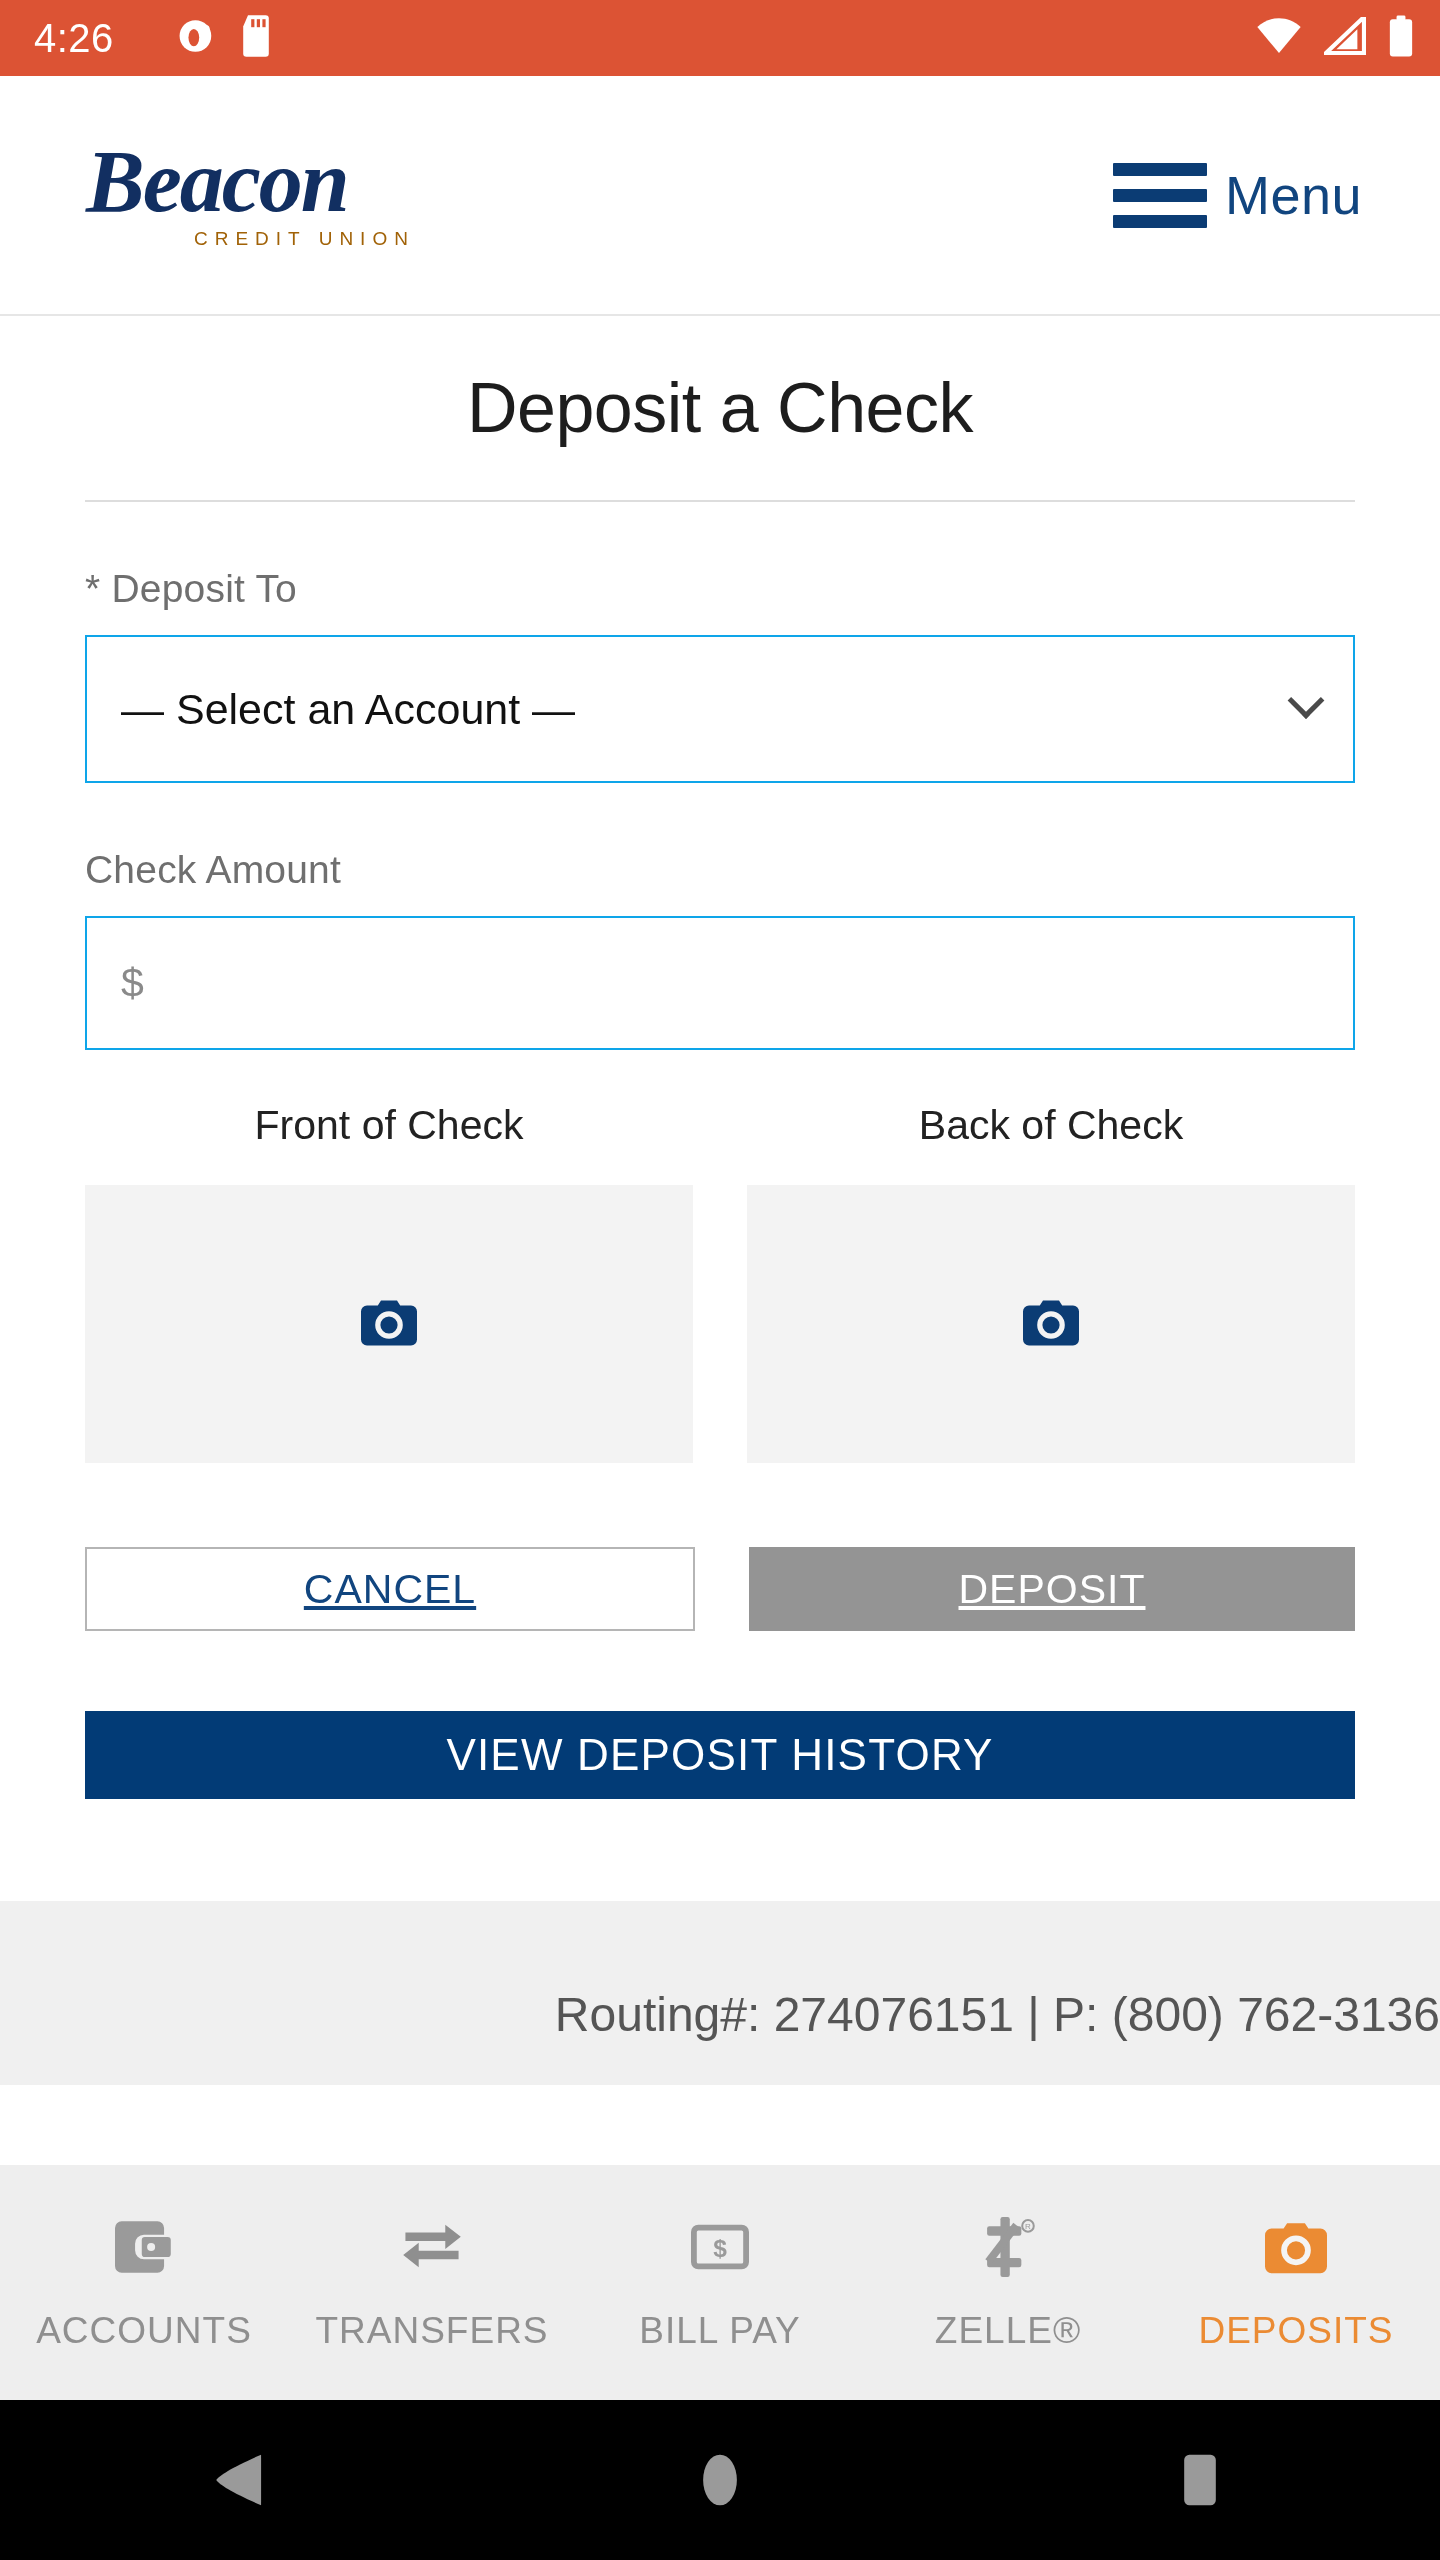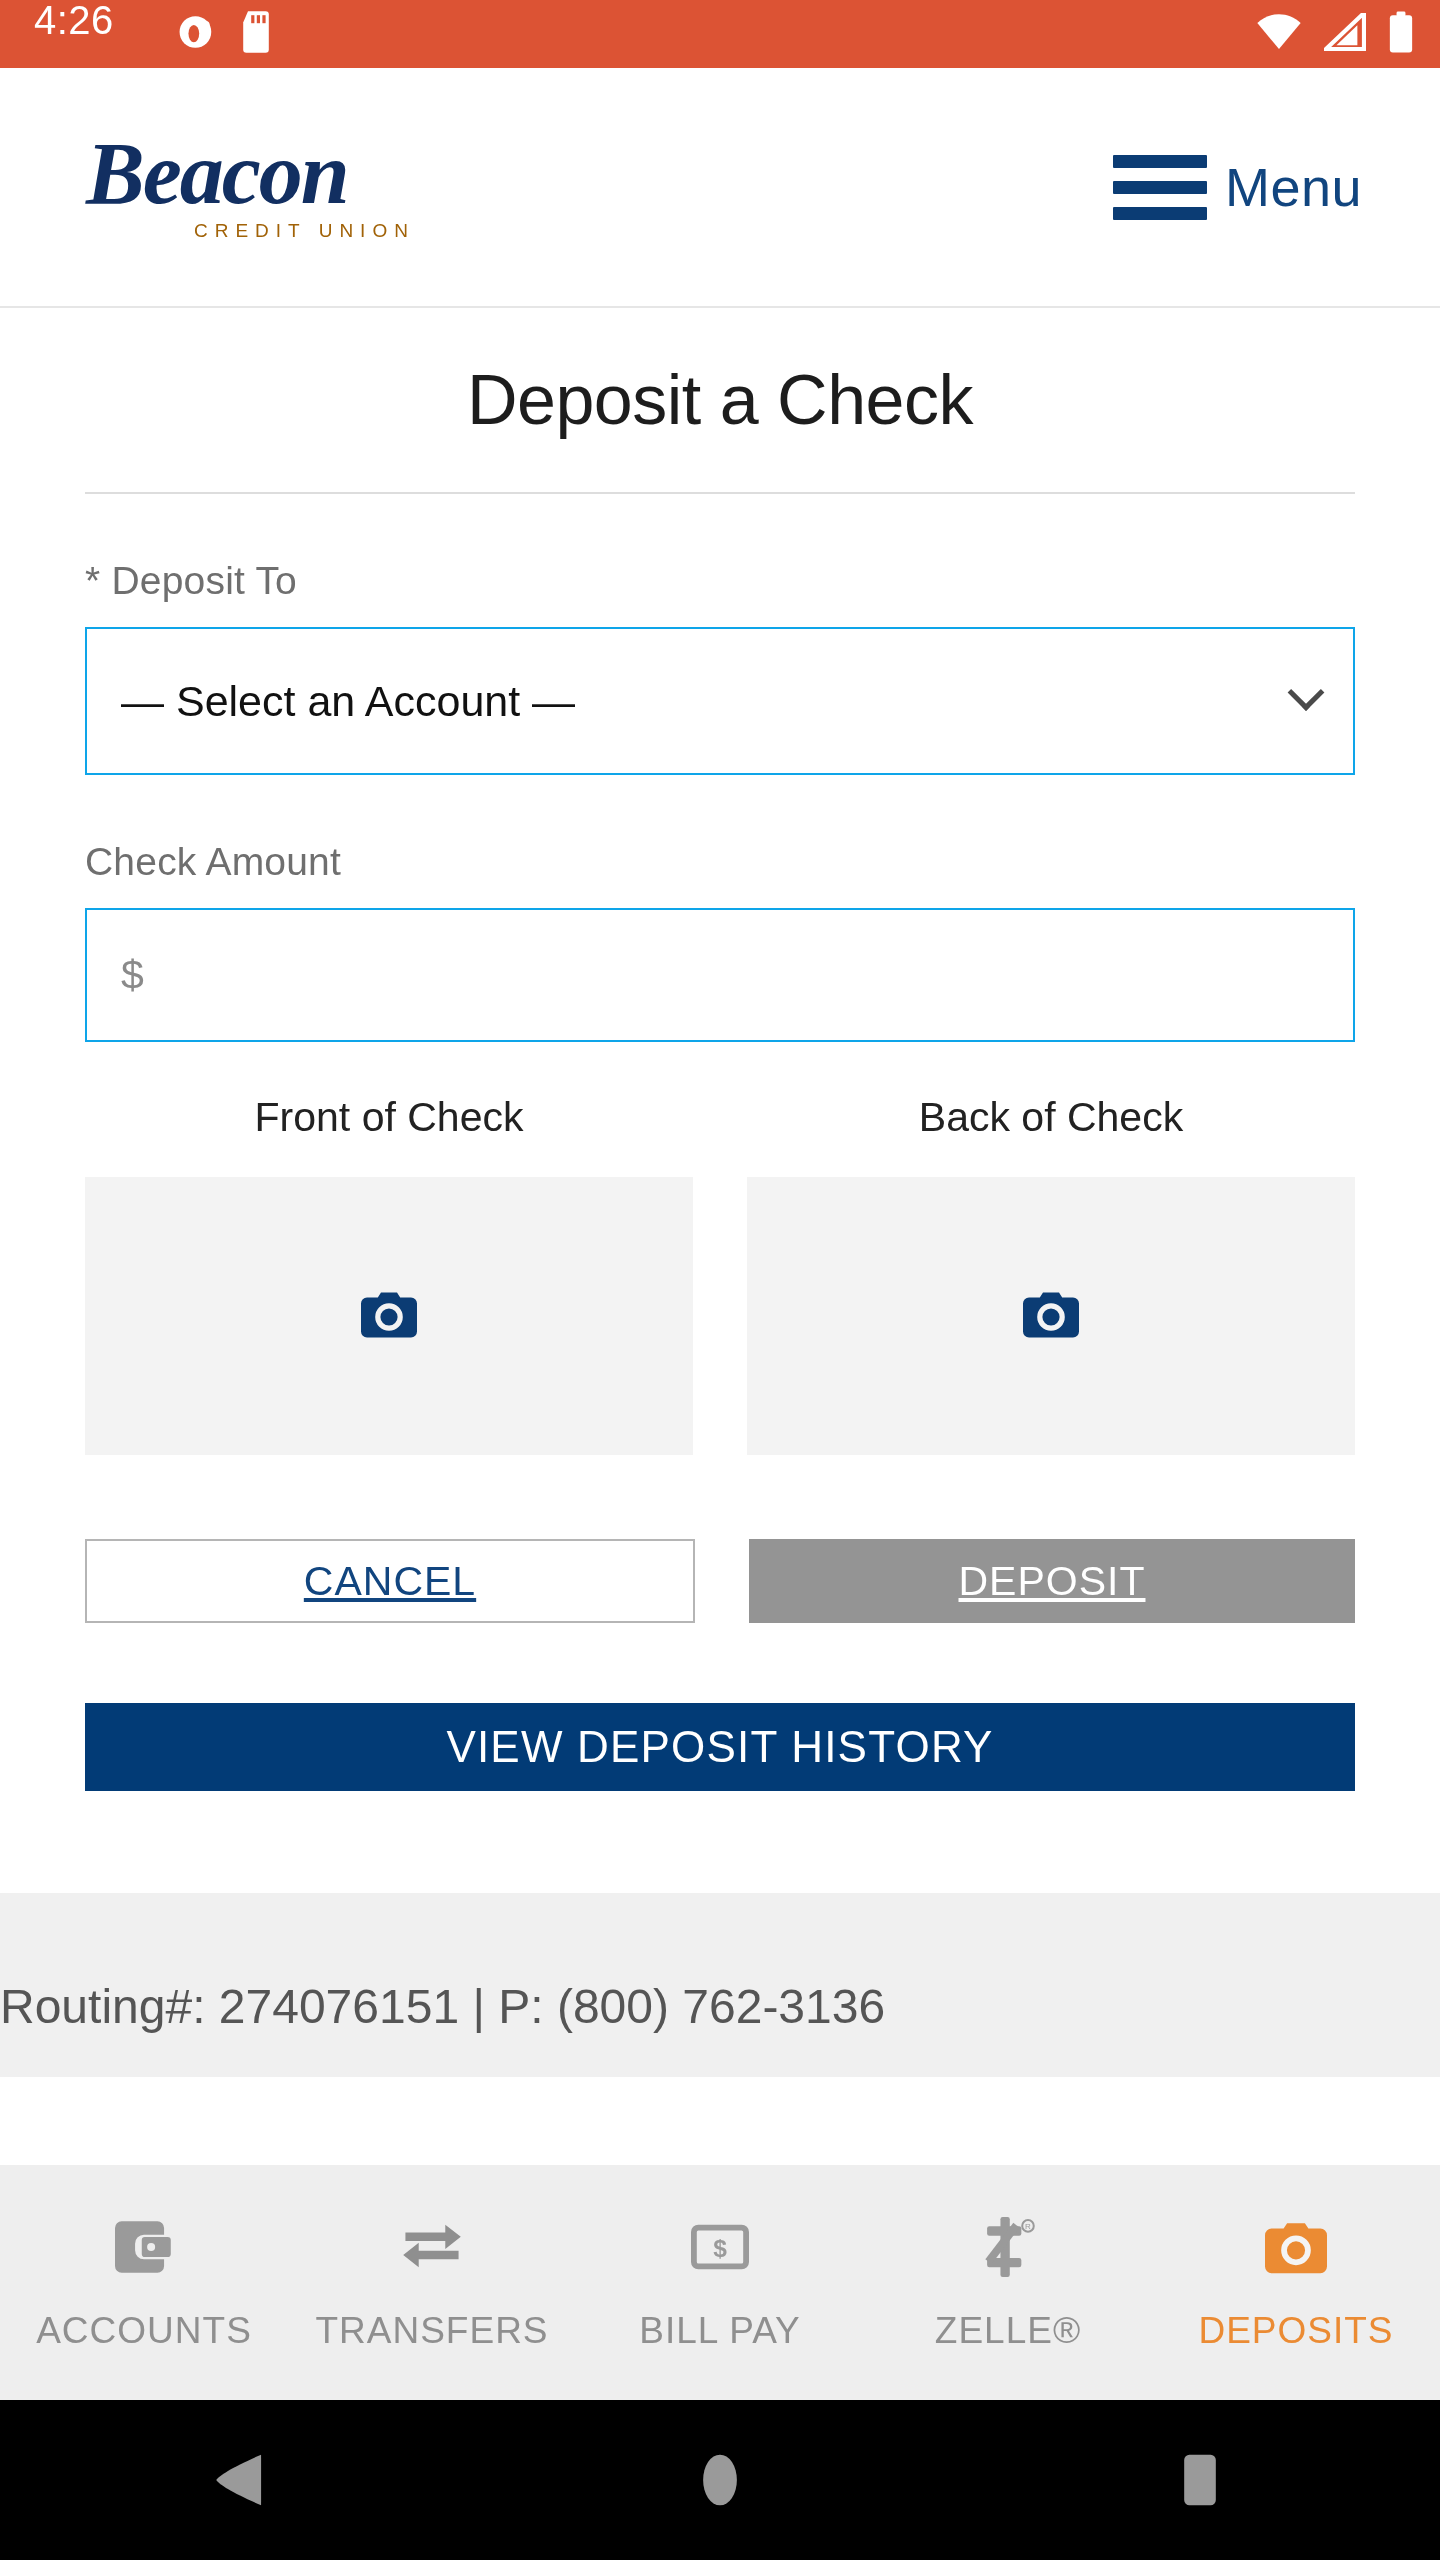--- a/index.html
+++ b/index.html
@@ -6,22 +6,22 @@
   html, body {
     width:1440px; height:2560px;
     font-family:"Liberation Sans", sans-serif;
     background:#ffffff;
     overflow:hidden;
   }
   .screen { position:relative; width:1440px; height:2560px; display:flex; flex-direction:column; }
 
   
   .statusbar {
-    height:68px; background:#DC5334; color:#ffffff;
-    display:flex; padding:0 26px 0 34px; flex:0 0 auto;gap:28px;
+    height:76px; background:#DC5334; color:#ffffff;
+    display:flex; align-items:center; padding:0 26px 0 34px; flex:0 0 auto;gap:28px;
   }
   .status-time { font-size:40px; letter-spacing:0.5px; line-height:1; }
   .status-left-icons { display:flex; align-items:center; gap:24px; margin-left:36px; }
   .status-right { margin-left:auto; display:flex; align-items:center; gap:22px; }
 
   
   .appheader {
     flex:0 0 auto; height:240px; background:#ffffff;
     border-bottom:2px solid #e6e6e6;
     display:flex; align-items:center; justify-content:space-between;
@@ -82,21 +82,21 @@
   .btn-deposit { background:#949494; color:#ffffff; }
   .btn-history {
     margin-top:80px; height:88px; background:#023b76; color:#ffffff;
     display:flex; align-items:center; justify-content:center;
     font-size:44px; letter-spacing:1.2px; cursor:pointer;
   }
 
   
   .footer-strip {
     margin:0 -85px; margin-top:102px; background:#f0f0f0;
-    height:184px; padding-top:86px; text-align:left; overflow:hidden;
+    height:184px; padding-top:86px; text-align:right; overflow:hidden;
   }
   .footer-text { font-size:48px; color:#555555; white-space:nowrap; }
 
   
   .tabbar {
     position:absolute; left:0; right:0; bottom:160px; height:235px;
     background:#eeeeee; display:flex; align-items:center;
   }
   .tab {
     flex:1 1 0; display:flex; flex-direction:column; align-items:center;

